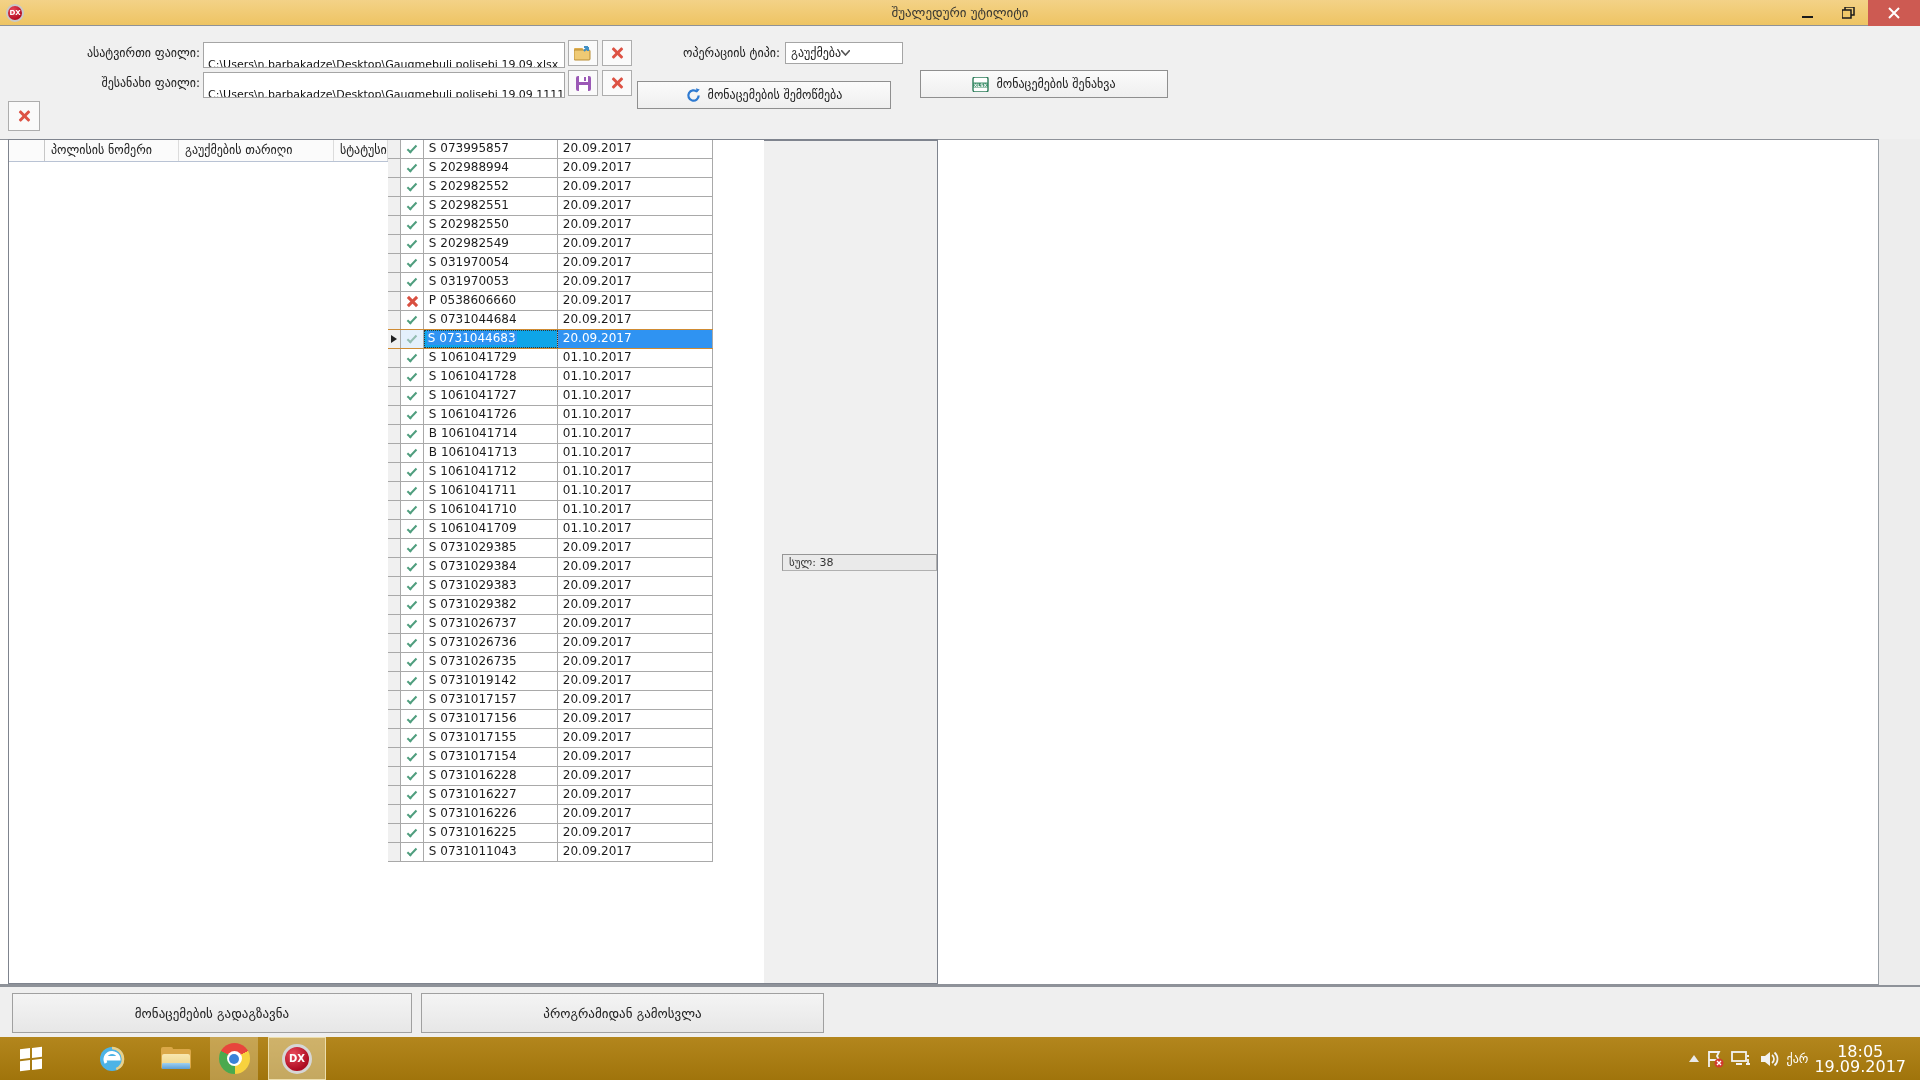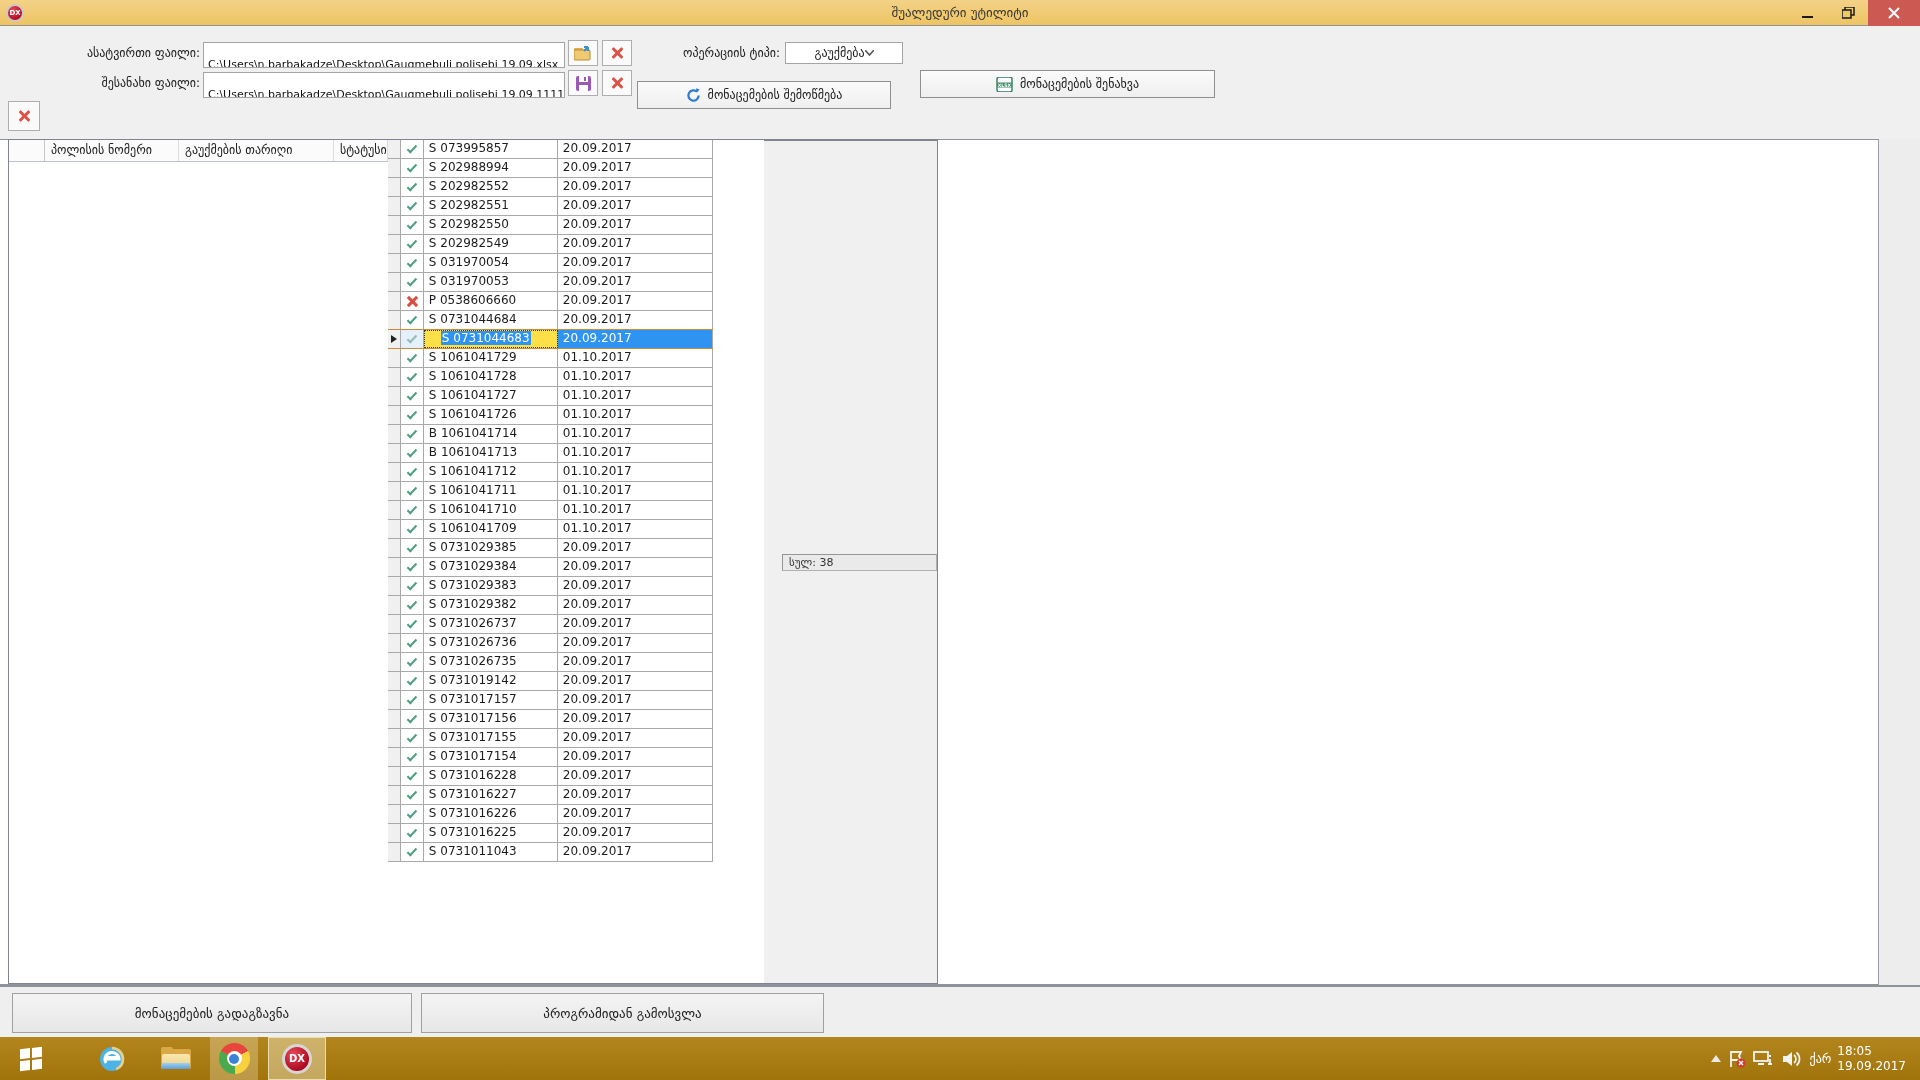--- a/index.html
+++ b/index.html
@@ -14,21 +14,21 @@
     border:2px solid #c9c9c9;color:#fff;font-size:7px;font-weight:bold;
     display:flex;align-items:center;justify-content:center}
   .wtitle{left:0;top:0;width:1920px;height:26px;line-height:26px;text-align:center;font-size:13px;color:#3c3a33}
   .winbtns{right:0;top:0;height:26px;display:flex}
   .wbtn{width:40px;height:26px;display:flex;align-items:center;justify-content:center}
   .wbtn.close{width:52px;background:#cd5a52}
   
   .lbl{height:22px;line-height:22px;text-align:right;color:#222}
   .tinput{background:#fff;border:1px solid #a5a5a5;height:22px;line-height:20px;padding:12px 4px;font-size:11px;white-space:nowrap;overflow:hidden;color:#111}
   .iconbtn{width:30px;height:26px;background:#fafafa;border:1px solid #adadad;display:flex;align-items:center;justify-content:center}
-  .combo{width:118px;height:22px;background:#fff;border:1px solid #a5a5a5;display:flex;align-items:center;justify-content:center;padding:0 5px}
+  .combo{width:118px;height:22px;background:#fff;border:1px solid #a5a5a5;display:flex;align-items:center;justify-content:flex-start;padding:0 5px}
   .bigbtn{height:28px;background:linear-gradient(#fbfbfb,#efefef);border:1px solid #8f8f8f;display:flex;align-items:center;justify-content:center;gap:7px;font-size:12px;color:#222}
   .xmark{position:relative;width:14px;height:14px;display:inline-block}
   .xmark::before,.xmark::after{content:"";position:absolute;left:6px;top:0;width:3px;height:14px;background:#dd5244;border-radius:1px}
   .xmark::before{transform:rotate(45deg)}
   .xmark::after{transform:rotate(-45deg)}
 
   
   .mainpanel{left:0;top:139px;width:1879px;height:846px;background:#fff;border-top:1px solid #8e9299;border-right:1px solid #9aa0a6;border-bottom:1px solid #8e9299}
   .rightgap{left:1879px;top:139px;width:41px;height:846px;background:#ededed}
 
@@ -51,21 +51,21 @@
   .ck{display:inline-block;width:10px;height:5px;border-left:2px solid #4f9e7e;border-bottom:2px solid #4f9e7e;transform:rotate(-47deg) translate(1px,-1px)}
   .ck.pale{border-color:#93bdb1}
   .xm{position:relative;width:12px;height:12px;display:inline-block}
   .xm::before,.xm::after{content:"";position:absolute;left:5px;top:0;width:3px;height:13px;background:#d94f40}
   .xm::before{transform:rotate(45deg)}
   .xm::after{transform:rotate(-45deg)}
   .tri{width:0;height:0;border-left:6px solid #222;border-top:4px solid transparent;border-bottom:4px solid transparent}
   .grow.sel{background:#2f93f2;border-top:1px solid #cf8b33;border-bottom:1px solid #cf8b33;height:20px;margin-top:-1px}
   .grow.sel .chk{background:#e4f0fc}
   .grow.sel .dat,.grow.sel .st{color:#fff}
-  .grow.sel .pol{background:#fde047;outline:1px dotted #333;outline-offset:-1px;padding-left:17px}
+  .grow.sel .pol{background:#0ea5e9;outline:1px dotted #333;outline-offset:-1px;padding-left:3px}
   .grow.sel .pol .hl{background:#2f93f2;color:#fff;padding:0 1px}
   .gfill{flex:1 1 auto;background:#fff}
   .gstatus{flex:0 0 24px;background:#f0f0f0;border-top:1px solid #7f848e;display:flex;align-items:center}
   .totalbox{margin-left:18px;width:155px;height:17px;background:#eaeaea;border:1px solid #b0b0b0;border-top-color:#969696;border-left-color:#969696;font-size:11px;line-height:15px;padding-left:6px;color:#333}
 
   
   .footer{left:0;top:985px;width:1920px;height:52px;background:#efefef;border-top:2px solid #8e9299}
   .fbtn{position:absolute;top:6px;height:40px;background:linear-gradient(#f4f4f4,#e7e7e7);border:1px solid #a0a0a0;display:flex;align-items:center;justify-content:center;font-size:13px;color:#222}
 
   
@@ -79,21 +79,21 @@
   .folderic .back{position:absolute;left:0;top:2px;width:30px;height:20px;background:#dba848;border-radius:2px}
   .folderic .tab{position:absolute;left:0;top:0;width:12px;height:6px;background:#dba848;border-radius:2px 2px 0 0}
   .folderic .front{position:absolute;left:1px;top:7px;width:28px;height:14px;background:linear-gradient(#f8e7b0,#ecd285);border-radius:2px}
   .folderic .tray{position:absolute;left:1px;top:16px;width:28px;height:6px;background:linear-gradient(#9fd1f2,#5e9fd4);border-radius:1px}
   .chromeic{position:relative;width:31px;height:31px;border-radius:50%;background:conic-gradient(from -60deg,#e8453c 0 120deg,#f7d23e 120deg 240deg,#4aa94e 240deg 360deg)}
   .chromeic .w{position:absolute;left:8px;top:8px;width:15px;height:15px;border-radius:50%;background:#fff}
   .chromeic .b{position:absolute;left:10.5px;top:10.5px;width:10px;height:10px;border-radius:50%;background:#3b82d8}
   .dxic{width:30px;height:30px;border-radius:50%;background:radial-gradient(circle at 35% 30%,#e8495a,#ad0b21 70%);border:3px solid #d6d6d6;color:#fff;font-weight:bold;font-size:10px;display:flex;align-items:center;justify-content:center}
   .tray{margin-left:auto;display:flex;align-items:center;gap:6px;padding-right:10px;color:#fff}
   .traytri{width:0;height:0;border-bottom:7px solid #e9e9e9;border-left:5px solid transparent;border-right:5px solid transparent}
-  .clock{text-align:left;font-size:12px;line-height:15px;color:#fff;padding-right:4px}
+  .clock{text-align:center;font-size:16px;line-height:15px;color:#fff;padding-right:4px}
   .lang{font-size:12px;color:#fff}
 </style>
 </head>
 <body>
 
 <div class="abs titlebar">
   <div class="abs wtitle">შუალედური უტილიტი</div>
   <div class="abs appicon">
       <span>DX</span>
     </div>
@@ -151,21 +151,21 @@
   <span class="xmark"></span>
 </div>
 
 <div class="abs bigbtn" style="left:637px;top:81px;width:254px">
   <svg width="15" height="15" viewBox="0 0 16 16">
     <path d="M13.5 8a5.5 5.5 0 1 1-1.7-4" fill="none" stroke="#2e7ad1" stroke-width="2.4"></path>
     <path d="M10.6 0.2 L14.6 1.6 L11.6 4.8 Z" fill="#2e7ad1"></path>
   </svg>
   <span>მონაცემების შემოწმება</span>
 </div>
-<div class="abs bigbtn" style="left:920px;top:70px;width:295px">
+<div class="abs bigbtn" style="left:920px;top:70px;width:248px">
   <svg width="17" height="15">
     <rect x="1" y="0" width="15" height="15" rx="2" fill="#fff" stroke="#2e7d5b" stroke-width="1.4"></rect>
     <rect x="1" y="5.5" width="15" height="5" fill="#3c8f6a"></rect>
     <text x="8.5" y="9.6" font-size="4.6" font-weight="bold" fill="#fff" text-anchor="middle" font-family="DejaVu Sans, sans-serif">XLSX</text>
   </svg>
   <span>მონაცემების შენახვა</span>
 </div>
 
 <div class="abs iconbtn" style="left:8px;top:101px;width:32px;height:30px">
   <span class="xmark"></span>

